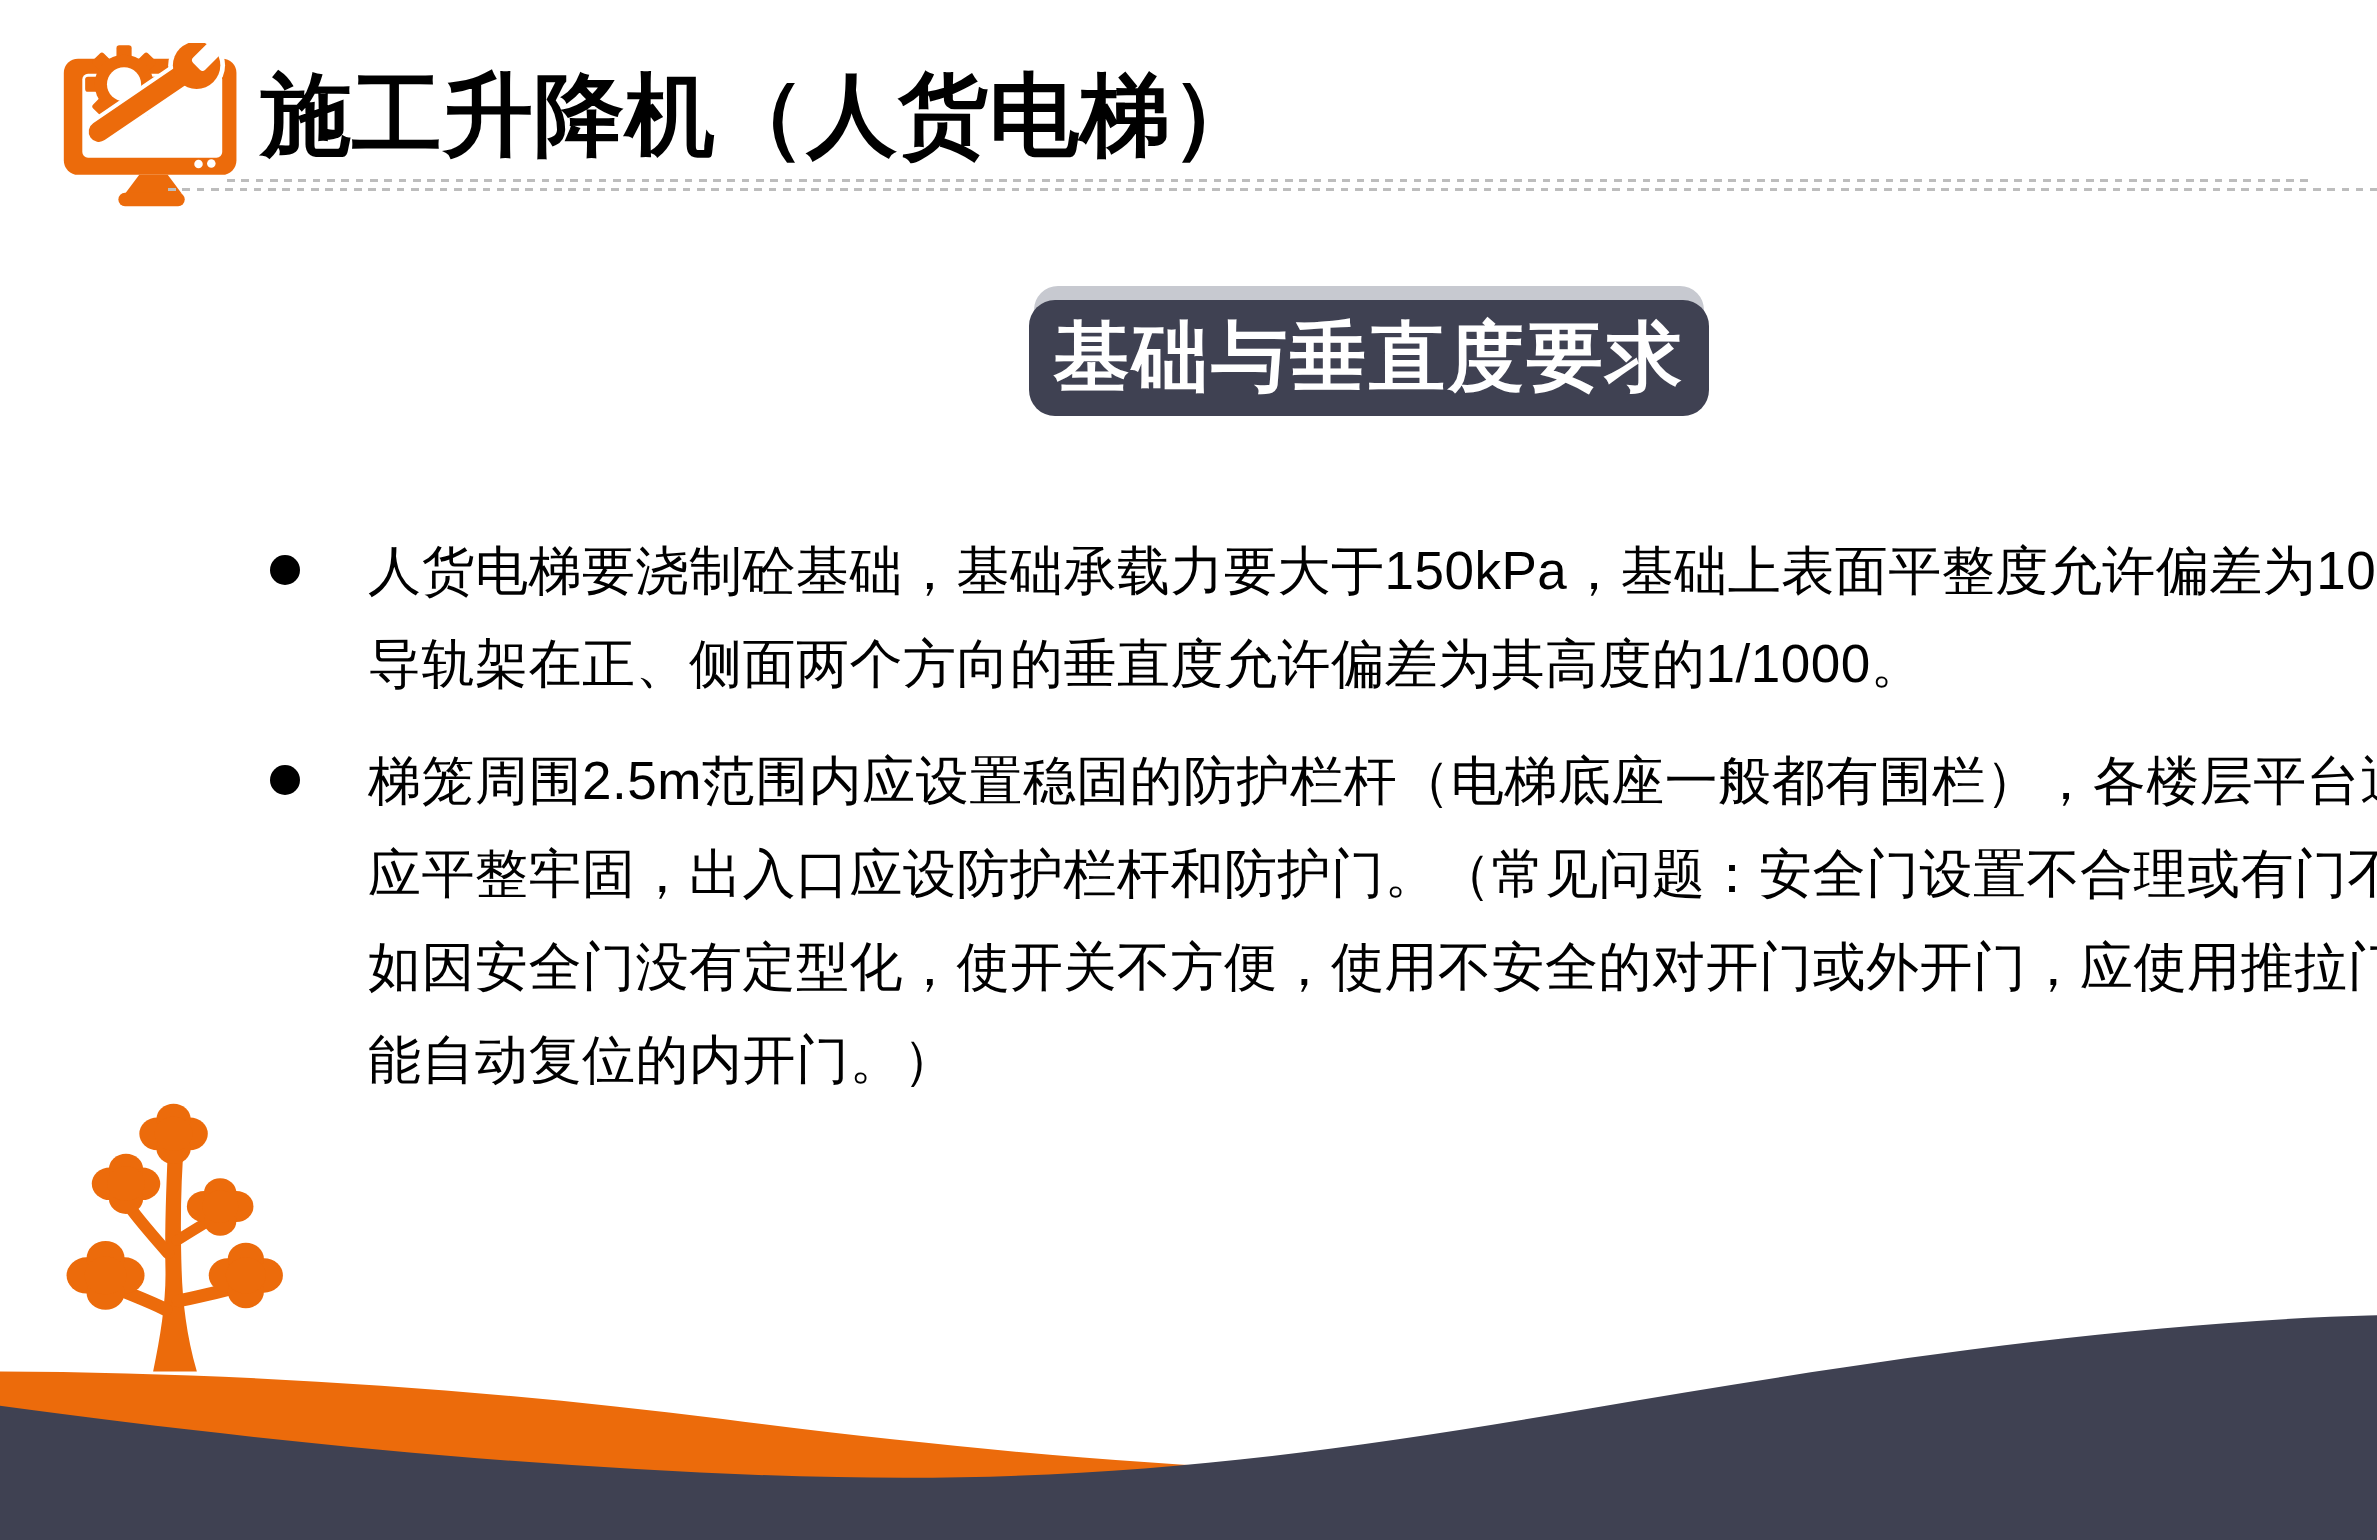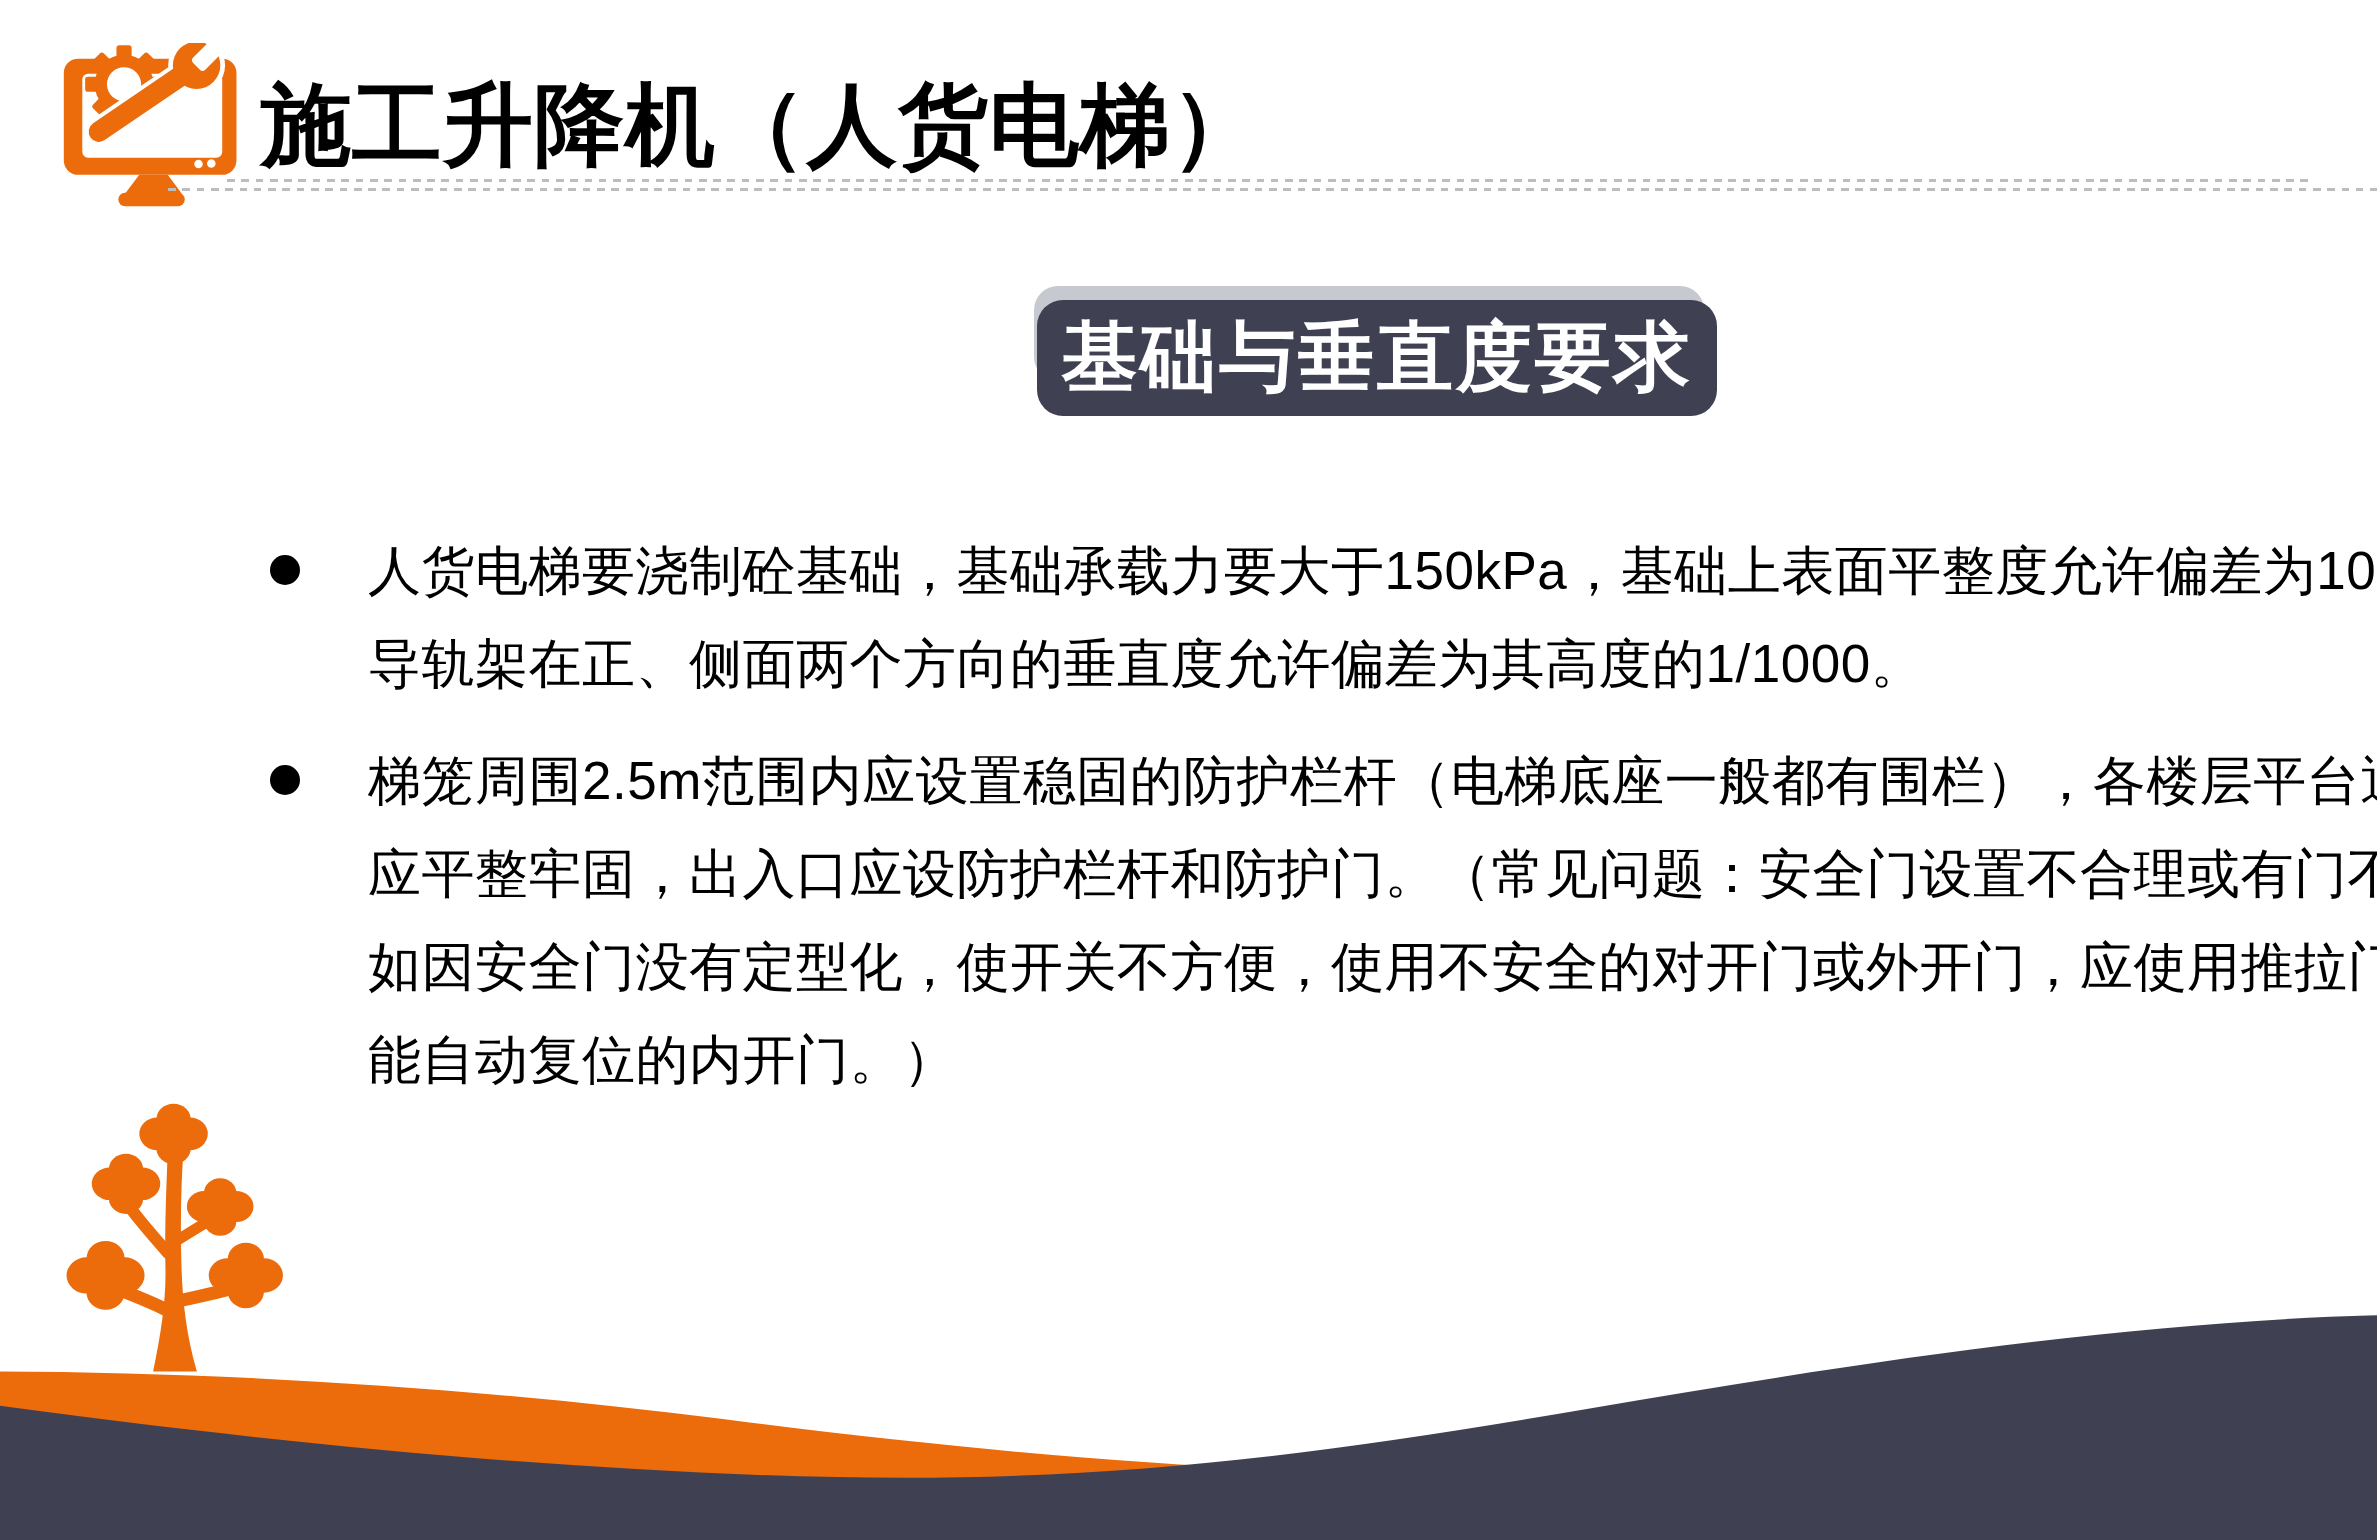--- a/index.html
+++ b/index.html
@@ -10,40 +10,39 @@
     overflow:hidden;
     font-family:"Liberation Sans","DejaVu Sans",sans-serif;
   }
   
   .header-icon {
     position:absolute; left:62px; top:43px; width:181px; height:166px;
   }
   .page-title {
     position:absolute; left:261px; top:68px;
     font-size:90px; line-height:95px; font-weight:800;
-    color:#000000; letter-spacing:1px; white-space:nowrap;margin-top:10px;
+    color:#000000; letter-spacing:1px; white-space:nowrap;
   }
   .dash-line {
     position:absolute; height:2.9px;
     background-image:repeating-linear-gradient(90deg,#bdbdbd 0 7.6px,transparent 7.6px 14.3px);
   }
   .dash-line.l1 { left:227px; top:179px; width:2081px; }
   .dash-line.l2 { left:168px; top:188px; width:2231px; }
   
   .badge-shadow {
     position:absolute; left:1034px; top:286px; width:670px; height:95px;
     background:#c7c9d0; border-radius:24px;
   }
   .section-badge {
     position:absolute; left:1029px; top:300px; width:680px; height:116px;
     background:#3f4152; border-radius:26px;
     color:#ffffff; font-size:76px; font-weight:800; letter-spacing:2.9px;
     display:flex; align-items:center; justify-content:center;
     white-space:nowrap;
-    margin-left:8px;
   }
   
   .content { position:absolute; left:270px; top:524px; }
   .bullet-item { display:flex; margin-bottom:24px; }
   .bullet-dot {
     flex:none; width:30px; height:30px; border-radius:50%;
     background:#000000; margin-top:31px;
   }
   .bullet-lines { margin-left:68px; }
   .bullet-lines .line {

